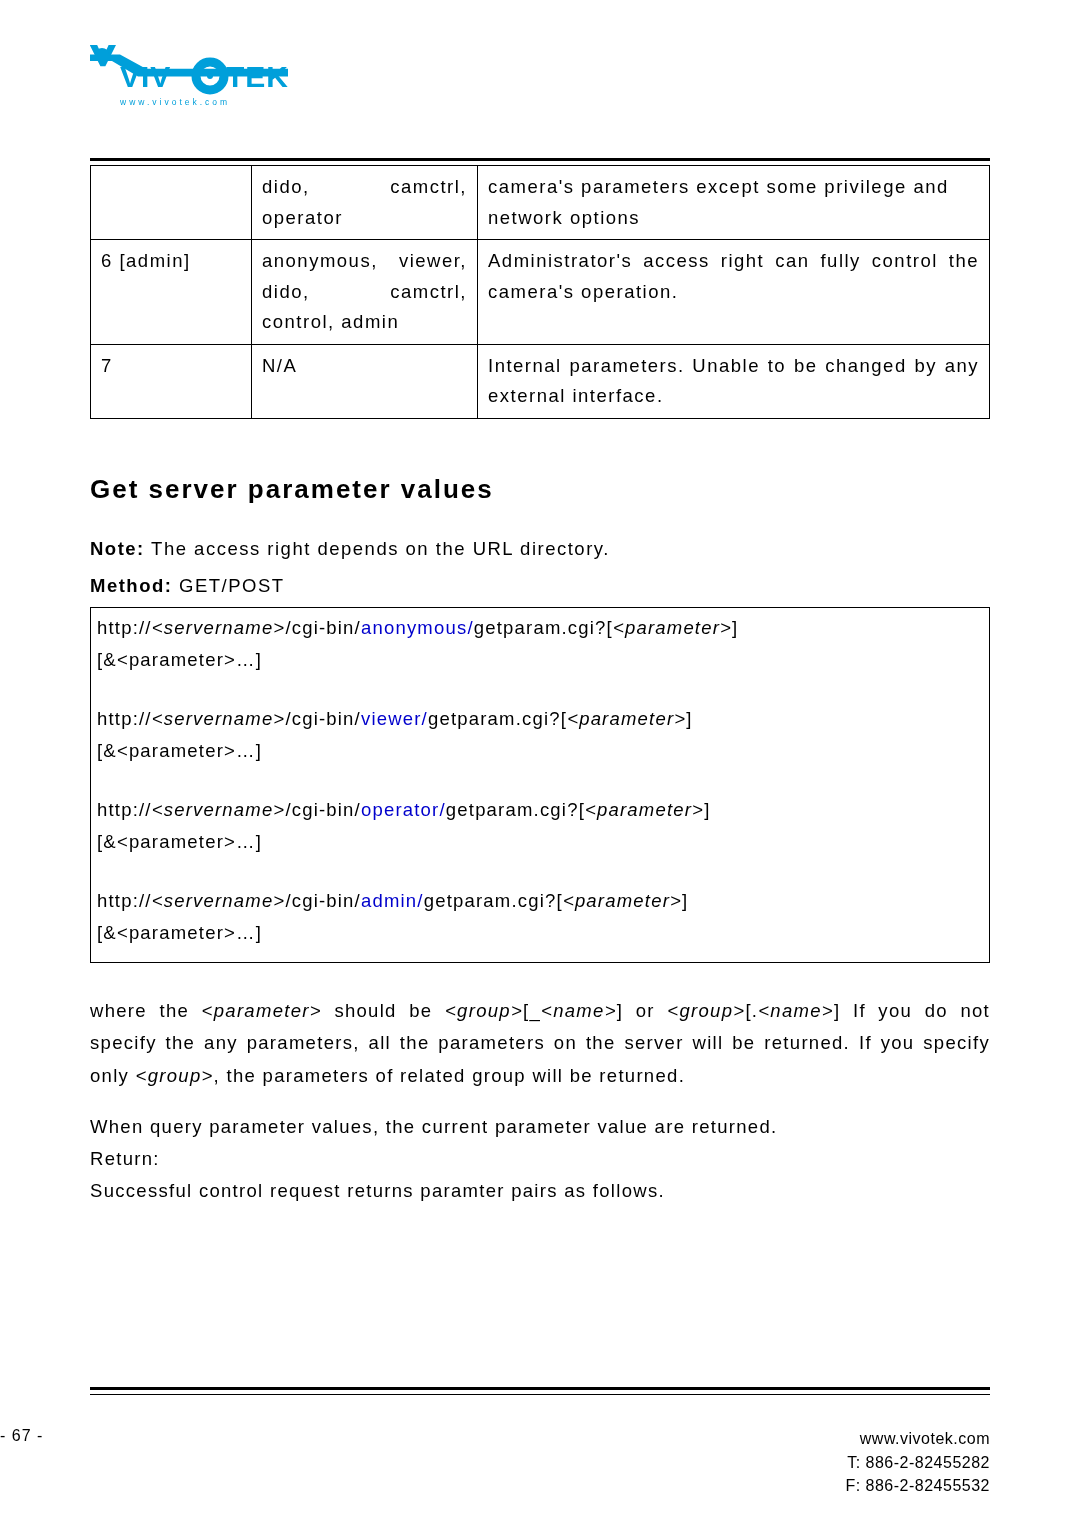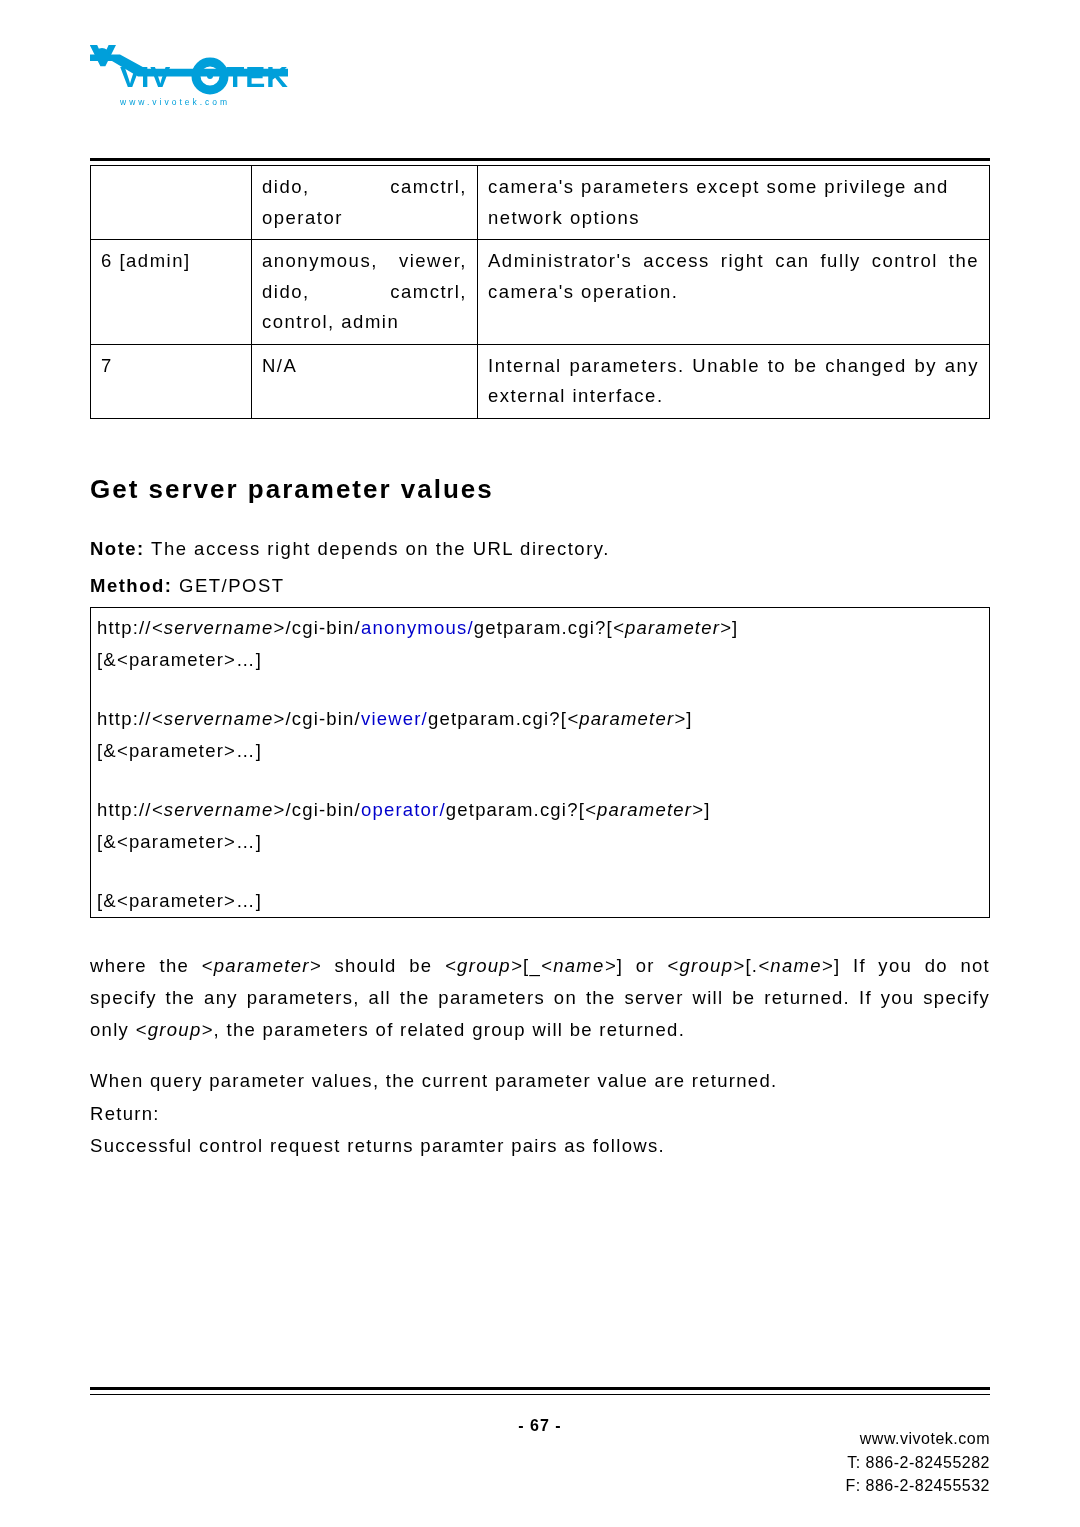--- a/index.html
+++ b/index.html
@@ -57,21 +57,21 @@
     margin: 0 0 6px 0;
   }
   .bold { font-weight: bold; }
   .syntax-label {
     font-size: 18.5px;
     letter-spacing: 1.5px;
     margin: 30px 0 6px 0;
   }
   .syntax-box {
     border: 1px solid #000;
-    padding: 4px 6px 0 6px;
+    padding: 4px 6px 14px 6px;
     font-size: 18.5px;
     letter-spacing: 1.2px;
     line-height: 1.7;
   }
   .syntax-box .row { margin: 0; }
   .syntax-box .gap { height: 28px; }
   .ital { font-style: italic; }
   .blue { color: #0000cc; }
   .explain {
     font-size: 18.5px;
@@ -84,23 +84,22 @@
     font-size: 18.5px;
     letter-spacing: 1.3px;
     line-height: 1.75;
   }
   .footer-rule {
     position: absolute;
     left: 90px; right: 90px; bottom: 132px;
   }
   .page-num {
     position: absolute;
-    left: 0; right: 0; bottom: 92px;
-    text-align: center;
-    font-weight: bold;
+    left: 0; right: 0; bottom: 82px;
+    font-weight: normal;
     font-size: 16px;
     letter-spacing: 1px;
   }
   .footer-contact {
     position: absolute;
     right: 90px;
     bottom: 30px;
     text-align: right;
     font-size: 16px;
     letter-spacing: 0.5px;
@@ -168,20 +167,23 @@
     <div class="row">
       <span>http://</span><span class="ital">&lt;servername&gt;</span><span>/cgi-bin/</span><span class="blue">viewer/</span><span>getparam.cgi?[</span><span class="ital">&lt;parameter&gt;</span><span>]</span>
     </div>
     <div class="row">[&amp;&lt;parameter&gt;…]</div>
     <div class="gap"></div>
     <div class="row">
       <span>http://</span><span class="ital">&lt;servername&gt;</span><span>/cgi-bin/</span><span class="blue">operator/</span><span>getparam.cgi?[</span><span class="ital">&lt;parameter&gt;</span><span>]</span>
     </div>
     <div class="row">[&amp;&lt;parameter&gt;…]</div>
     <div class="gap"></div>
+    <div class="row">
+      <span>http://</span><span class="ital">&lt;servername&gt;</span><span>/cgi-bin/</span><span class="blue">admin/</span><span>getparam.cgi?[</span><span class="ital">&lt;parameter&gt;</span><span>]</span>
+    </div>
     <div class="row">[&amp;&lt;parameter&gt;…]</div>
   </div>
 
   <p class="explain">
     <span>where the </span><span class="ital">&lt;parameter&gt;</span><span> should be </span><span class="ital">&lt;group&gt;</span><span>[_</span><span class="ital">&lt;name&gt;</span><span>] or </span><span class="ital">&lt;group&gt;</span><span>[.</span><span class="ital">&lt;name&gt;</span><span>] If you do not specify the any parameters, all the parameters on the server will be returned. If you specify only </span><span class="ital">&lt;group&gt;</span><span>, the parameters of related group will be returned.</span>
   </p>
 
   <div class="explain2">
     <div>When query parameter values, the current parameter value are returned.</div>
     <div>Return:</div>

